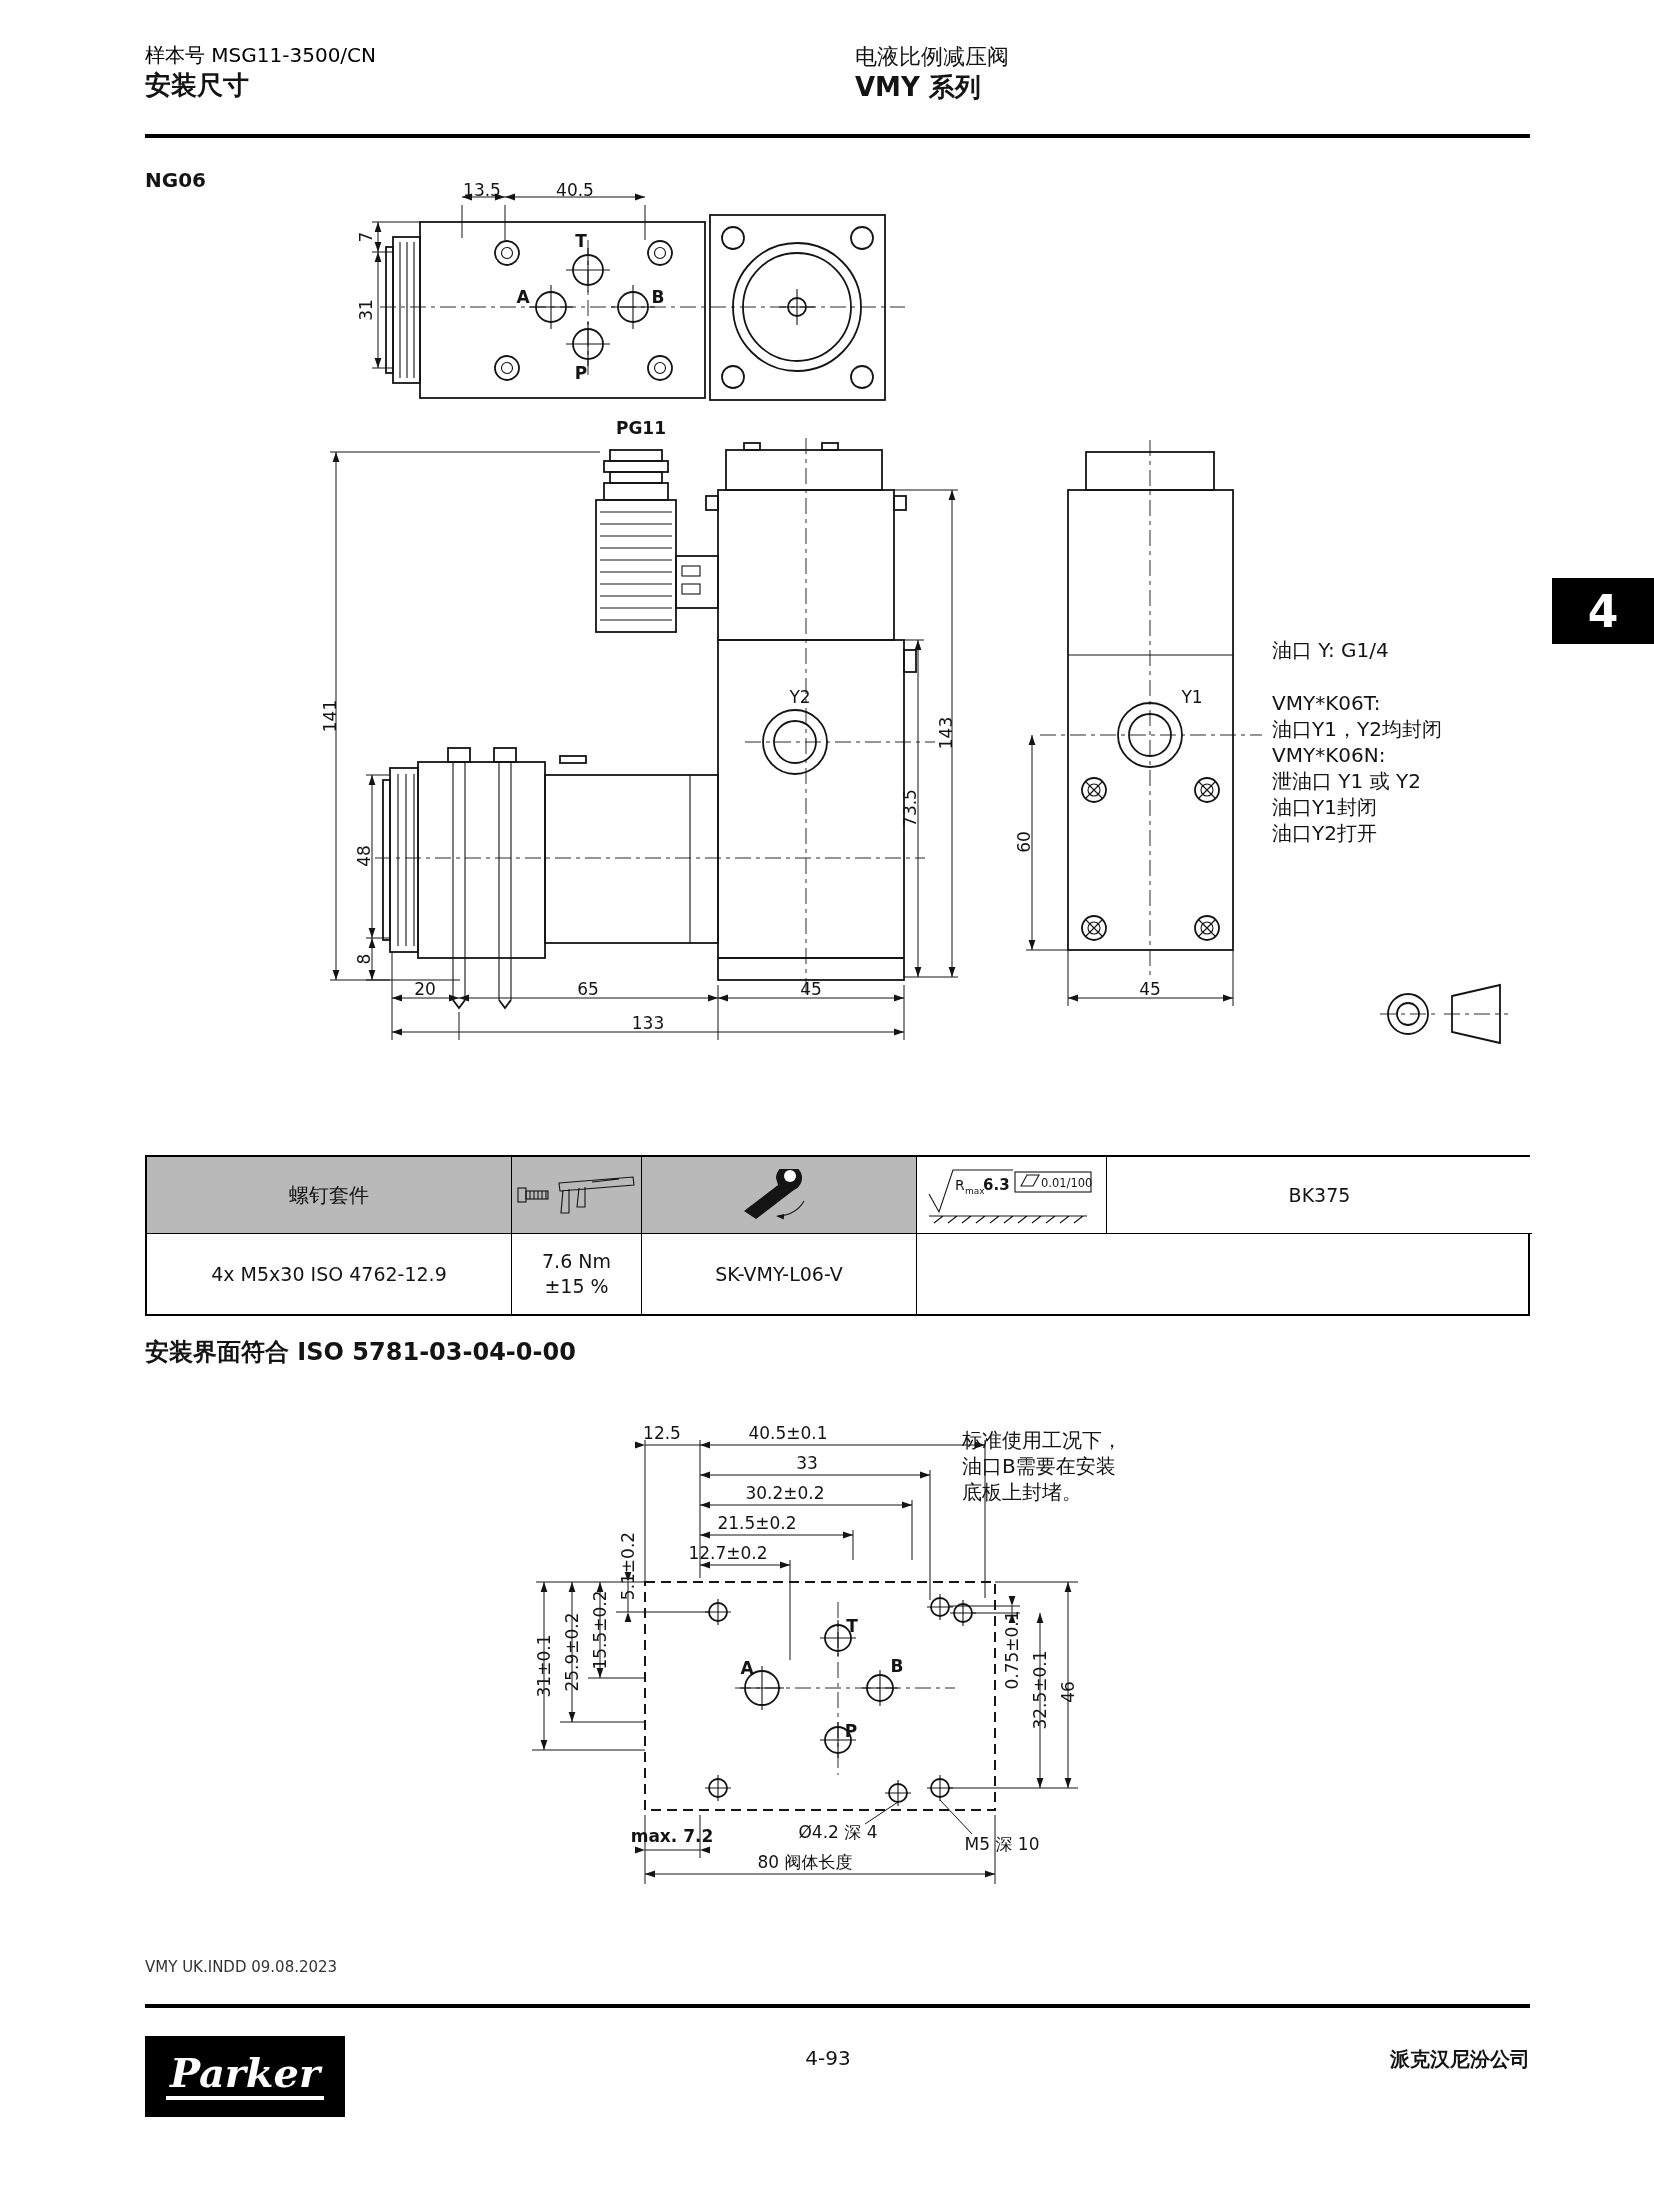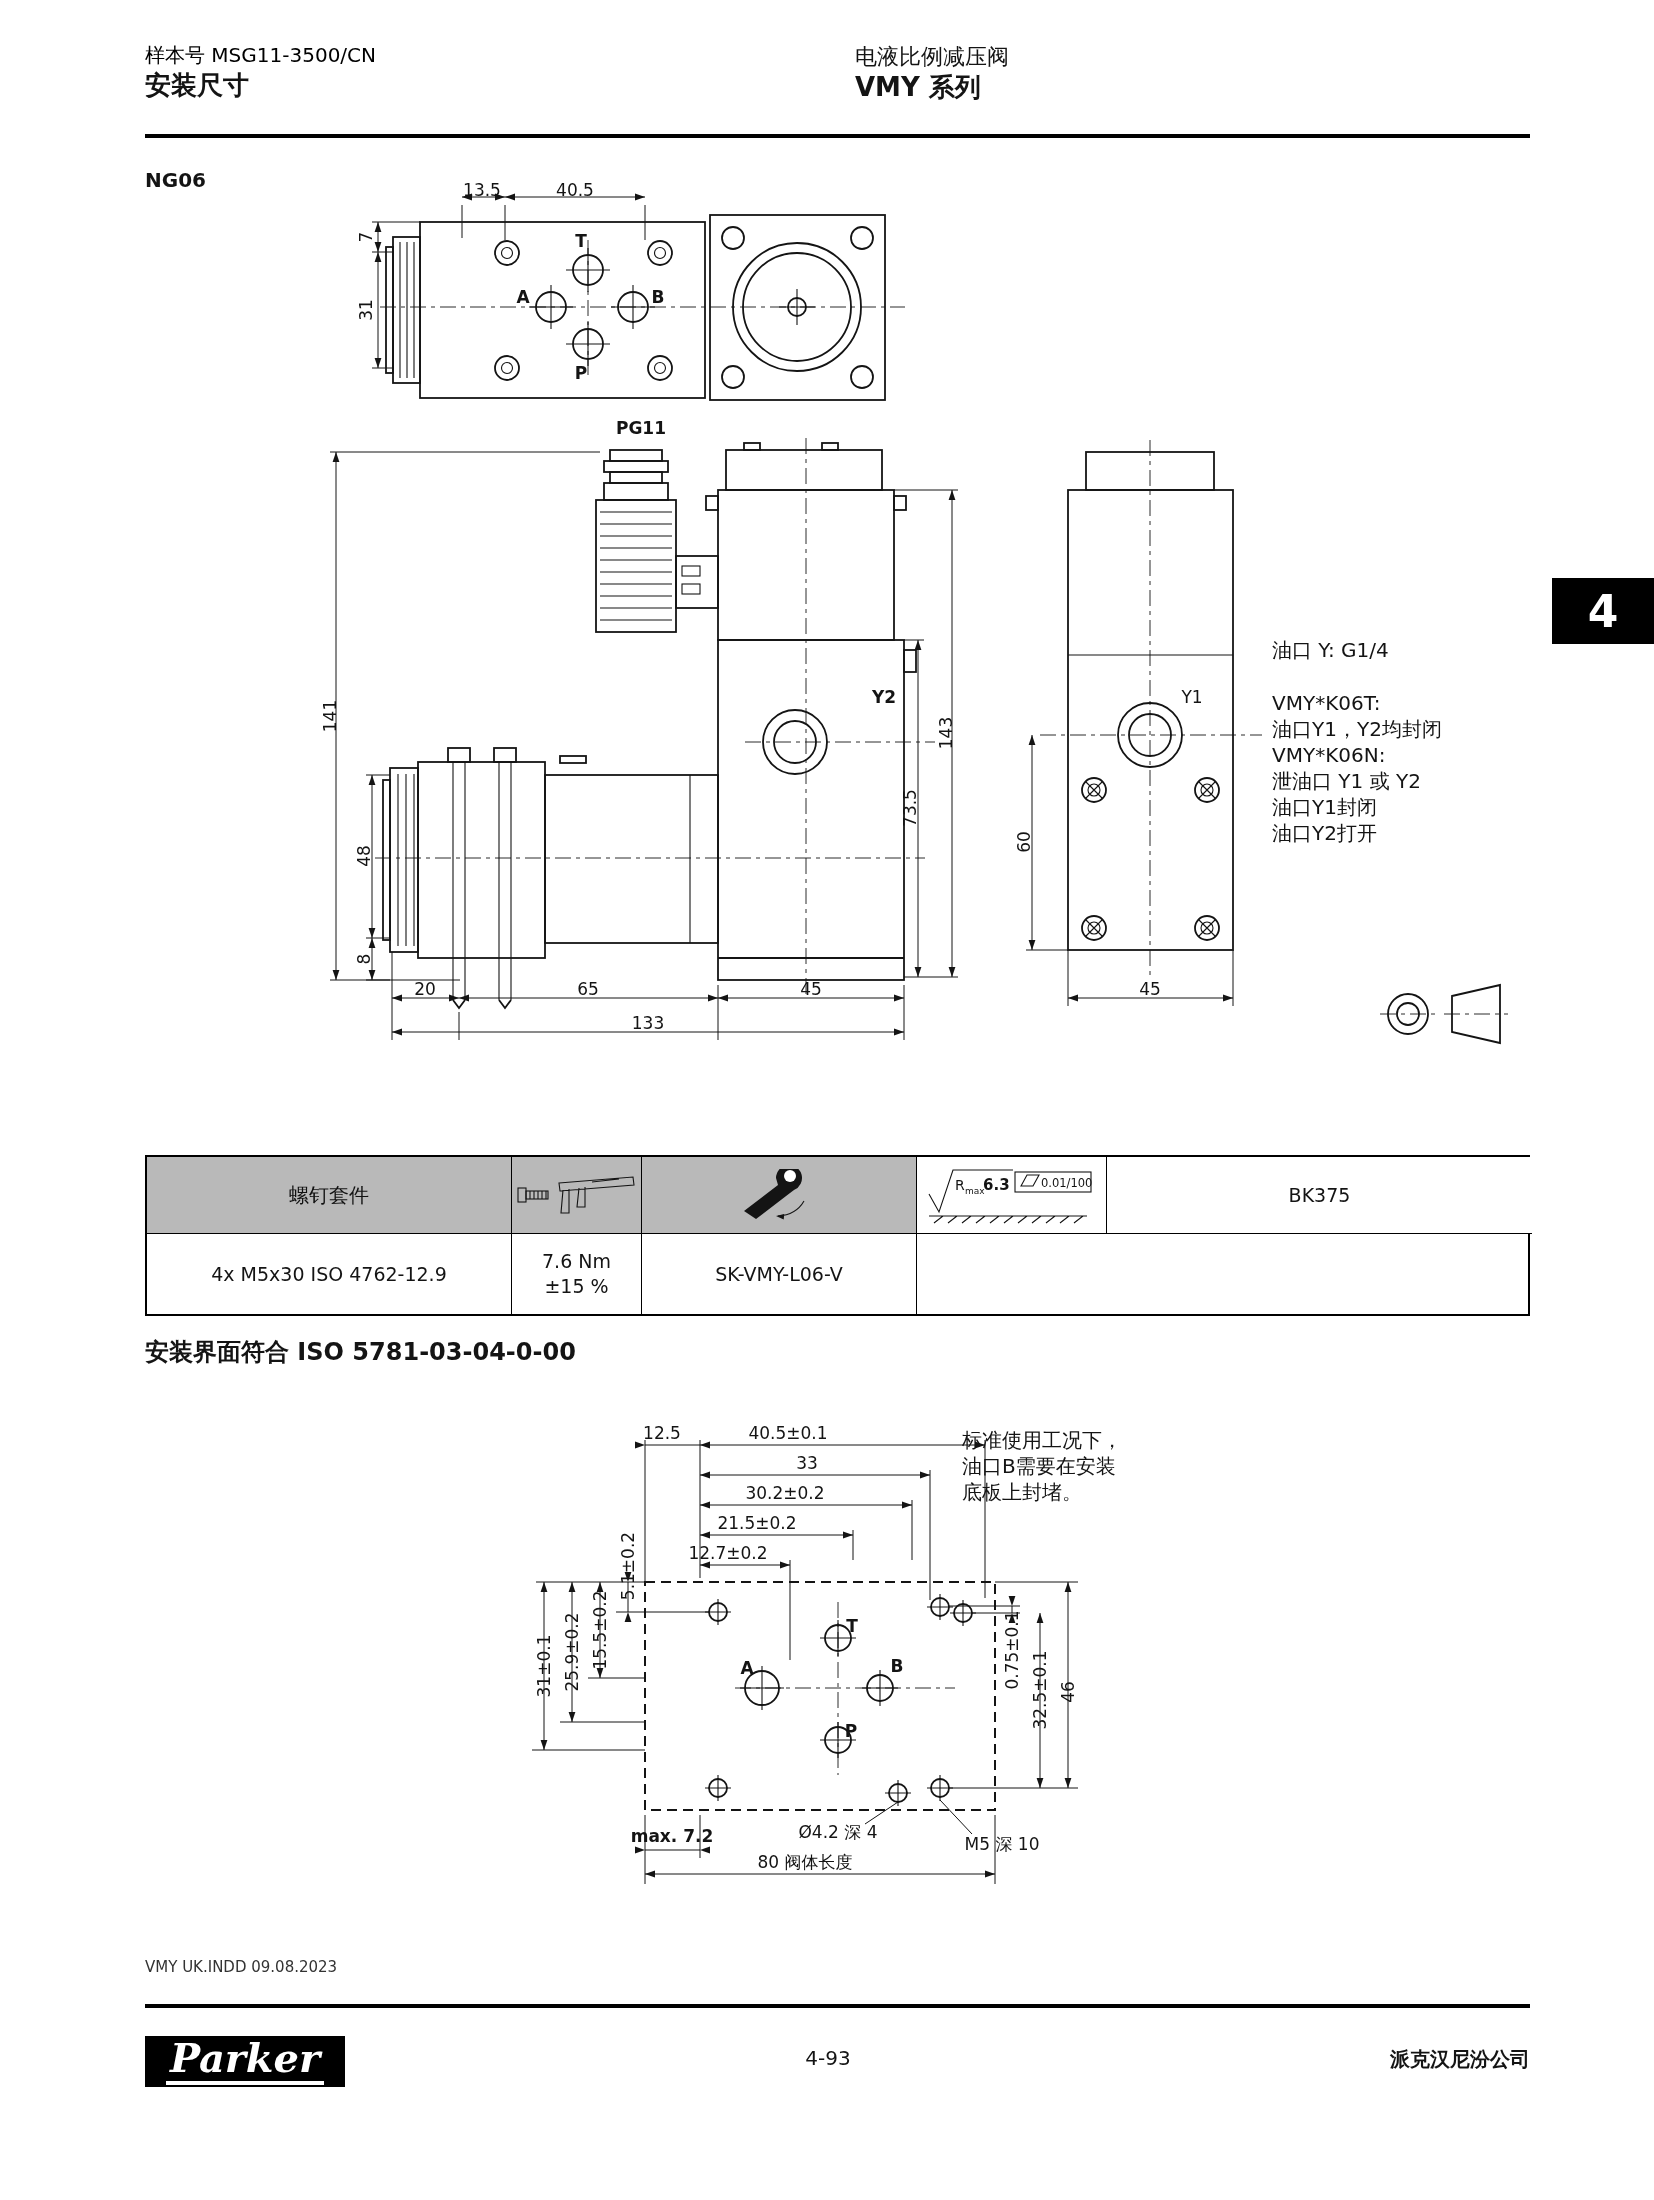--- a/index.html
+++ b/index.html
@@ -25,21 +25,21 @@
           grid-template-columns:365px 130px 275px 190px 425px;grid-template-rows:77px 80px;
           border:2px solid #000;box-sizing:border-box;}
   .dtable>div{border-right:1.5px solid #000;border-bottom:1.5px solid #000;display:flex;
           align-items:center;justify-content:center;box-sizing:border-box;flex-direction:row;}
   .dtable>div:nth-child(5n){border-right:none;}
   .dtable>div:nth-child(n+6){border-bottom:none;}
   .th{background:#b9b9b9;font-size:20px;color:#111;}
   .td{background:#fff;font-size:19px;}
   .col{flex-direction:column !important;line-height:1.3;}
   .sub{font-size:17px;}
-  .parker{position:absolute;left:145px;top:2036px;width:200px;height:51px;background:#000;
+  .parker{position:absolute;left:145px;top:2036px;width:200px;height:81px;background:#000;
           display:flex;align-items:center;justify-content:center;}
   .parker-text{color:#fff;font-family:"DejaVu Serif","Liberation Serif",serif;font-style:italic;
           font-weight:bold;font-size:40px;border-bottom:4px solid #fff;line-height:1;padding:0 4px 3px;}
 </style>
 </head>
 <body>
 
 <div class="page">
 
   <svg class="art" width="1654" height="2200" viewBox="0 0 1654 2200">
@@ -245,21 +245,21 @@
   <span class="lb" style="left:575px;top:190px;">40.5</span>
   <span class="lb rot" style="left:366px;top:237px;">7</span>
   <span class="lb rot" style="left:366px;top:310px;">31</span>
   <span class="lb b" style="left:581px;top:241px;">T</span>
   <span class="lb b" style="left:523px;top:297px;">A</span>
   <span class="lb b" style="left:658px;top:297px;">B</span>
   <span class="lb b" style="left:581px;top:373px;">P</span>
 
   <span class="lb b" style="left:641px;top:428px;">PG11</span>
   <span class="lb rot" style="left:330px;top:716px;">141</span>
-  <span class="lb" style="left:884px;top:697px;font-weight:bold;">Y2</span>
+  <span class="lb" style="left:800px;top:697px;">Y2</span>
   <span class="lb rot" style="left:946px;top:733px;">143</span>
   <span class="lb rot" style="left:910px;top:808px;">73.5</span>
   <span class="lb rot" style="left:364px;top:856px;">48</span>
   <span class="lb rot" style="left:364px;top:959px;">8</span>
   <span class="lb" style="left:425px;top:989px;">20</span>
   <span class="lb" style="left:588px;top:989px;text-align:center;">65</span>
   <span class="lb" style="left:811px;top:989px;">45</span>
   <span class="lb" style="left:648px;top:1023px;">133</span>
 
   <span class="lb" style="left:1192px;top:697px;">Y1</span>

